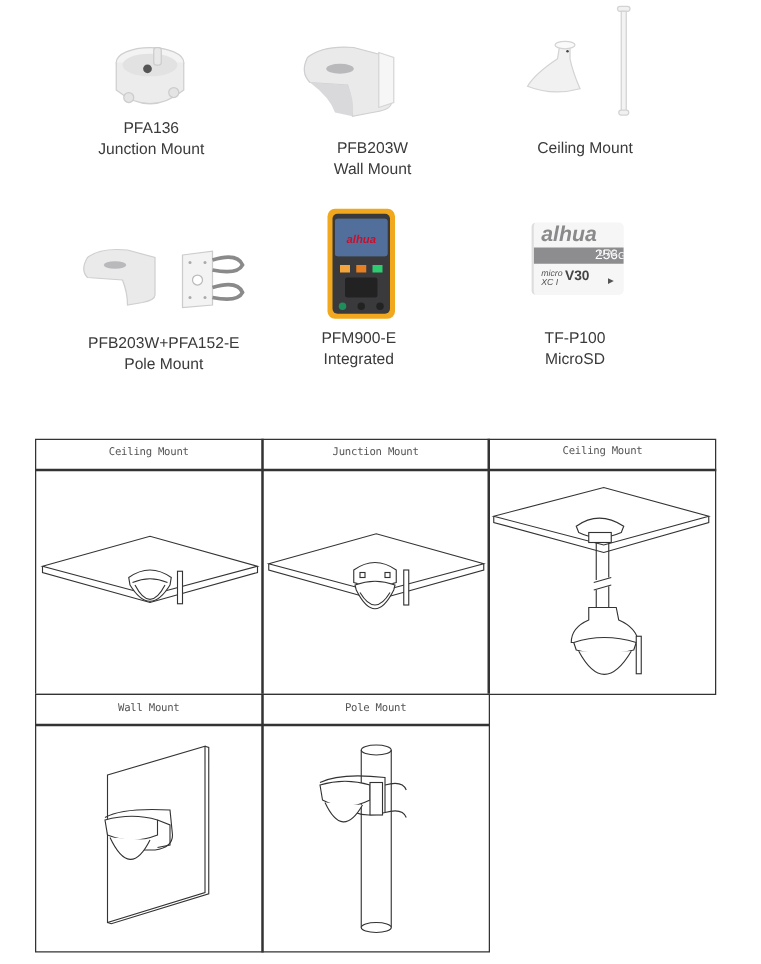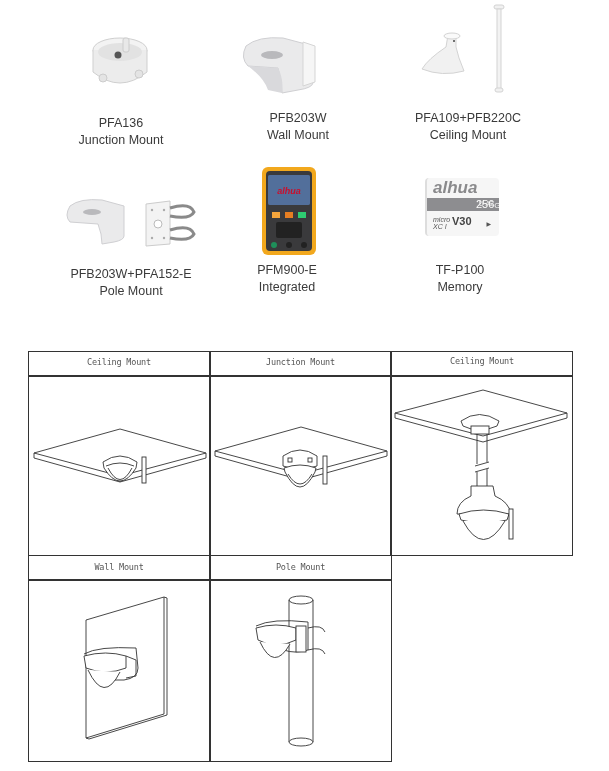--- a/index.html
+++ b/index.html
@@ -33,30 +33,29 @@
 
 <svg style="left:418px;top:3px" width="100" height="95" viewBox="0 0 100 95">
   <path d="M30 32 L28 44 Q10 56 4 66 Q24 74 46 68 Q40 54 38 44 L38 32 Z" fill="#f1f1f1" stroke="#d3d3d3"></path>
   <ellipse cx="34" cy="33" rx="8" ry="3" fill="#fafafa" stroke="#d3d3d3"></ellipse>
   <circle cx="36" cy="38" r="1" fill="#444"></circle>
   <rect x="76" y="2" width="10" height="4" rx="2" fill="#f1f1f1" stroke="#d3d3d3"></rect>
   <rect x="79" y="6" width="4" height="80" fill="#f3f3f3" stroke="#d3d3d3"></rect>
   <rect x="77" y="85" width="8" height="4" rx="2" fill="#f1f1f1" stroke="#d3d3d3"></rect>
 </svg>
 
-<div class="cap" style="left:31px;top:115px">
+<div class="cap" style="left:31px;top:94px">
   <div>PFA136</div>
   <div>Junction Mount</div>
 </div>
 <div class="cap" style="left:208px;top:110px">
   <div>PFB203W</div>
   <div>Wall Mount</div>
 </div>
 <div class="cap" style="left:378px;top:110px">
-  <div>PFA109+PFB220C</div>
   <div>Ceiling Mount</div>
 </div>
 
 <svg style="left:62px;top:198px" width="140" height="55" viewBox="0 0 140 55">
   <path d="M8 8 Q2 18 8 24 L36 26 Q40 36 40 46 L52 44 Q62 42 62 38 L62 8 L40 2 Q18 0 8 8 Z" fill="#eaeaeb" stroke="#cfcfd2"></path>
   <ellipse cx="30" cy="14" rx="9" ry="3" fill="#b9b9bc"></ellipse>
   <path d="M84 6 L108 3 L108 46 L84 48 Z" fill="#f3f3f3" stroke="#ccc"></path>
   <circle cx="96" cy="26" r="4" fill="#fff" stroke="#bbb"></circle>
   <circle cx="90" cy="12" r="1.2" fill="#aaa"></circle>
     <circle cx="102" cy="12" r="1.2" fill="#aaa"></circle>
@@ -96,21 +95,21 @@
 <div class="cap" style="left:41px;top:266px">
   <div>PFB203W+PFA152-E</div>
   <div>Pole Mount</div>
 </div>
 <div class="cap" style="left:197px;top:262px">
   <div>PFM900-E</div>
   <div>Integrated</div>
 </div>
 <div class="cap" style="left:370px;top:262px">
   <div>TF-P100</div>
-  <div>Memory</div>
+  <div>MicroSD</div>
 </div>
 
 <div>
 
   <div class="tbl" style="left:28px;top:351px;width:545px;height:205px"></div>
   <div class="line" style="left:209px;top:351px;width:1.5px;height:205px"></div>
   <div class="line" style="left:390px;top:351px;width:1.5px;height:205px"></div>
   <div class="line" style="left:28px;top:375px;width:545px;height:1.5px"></div>
 
   <div class="tbl" style="left:28px;top:555px;width:364px;height:207px"></div>

